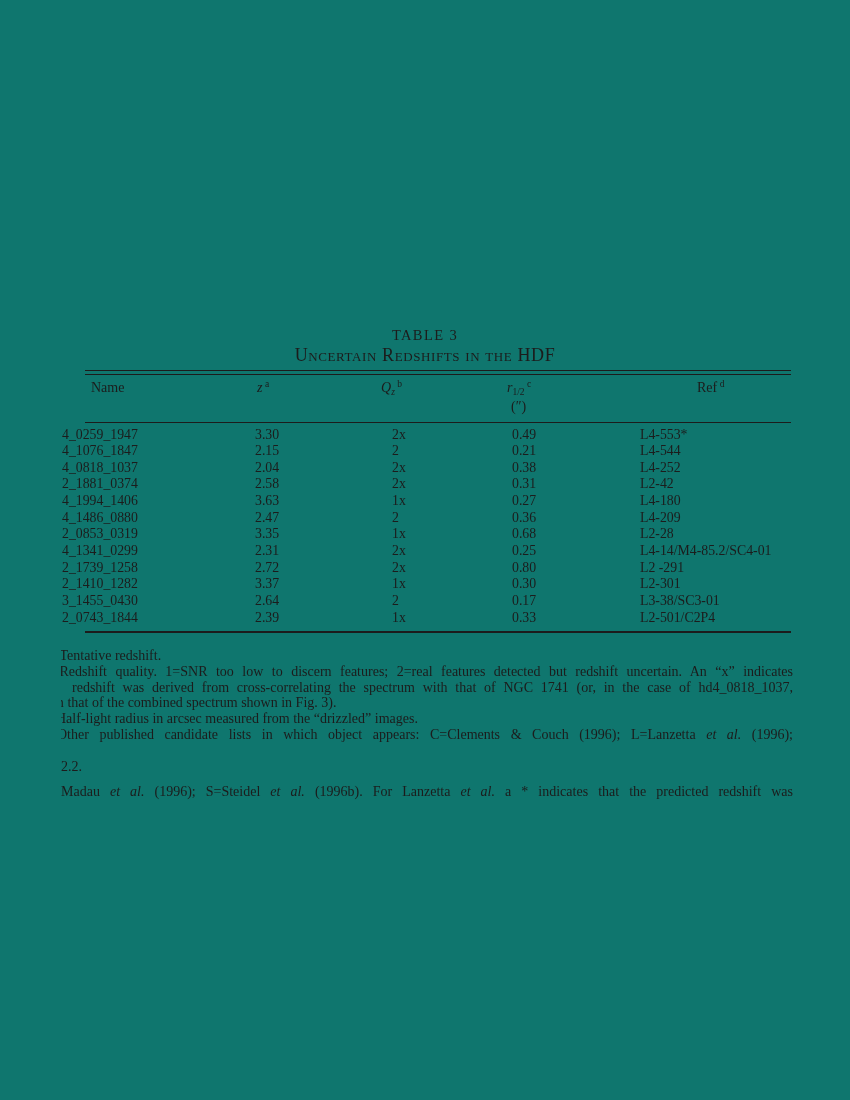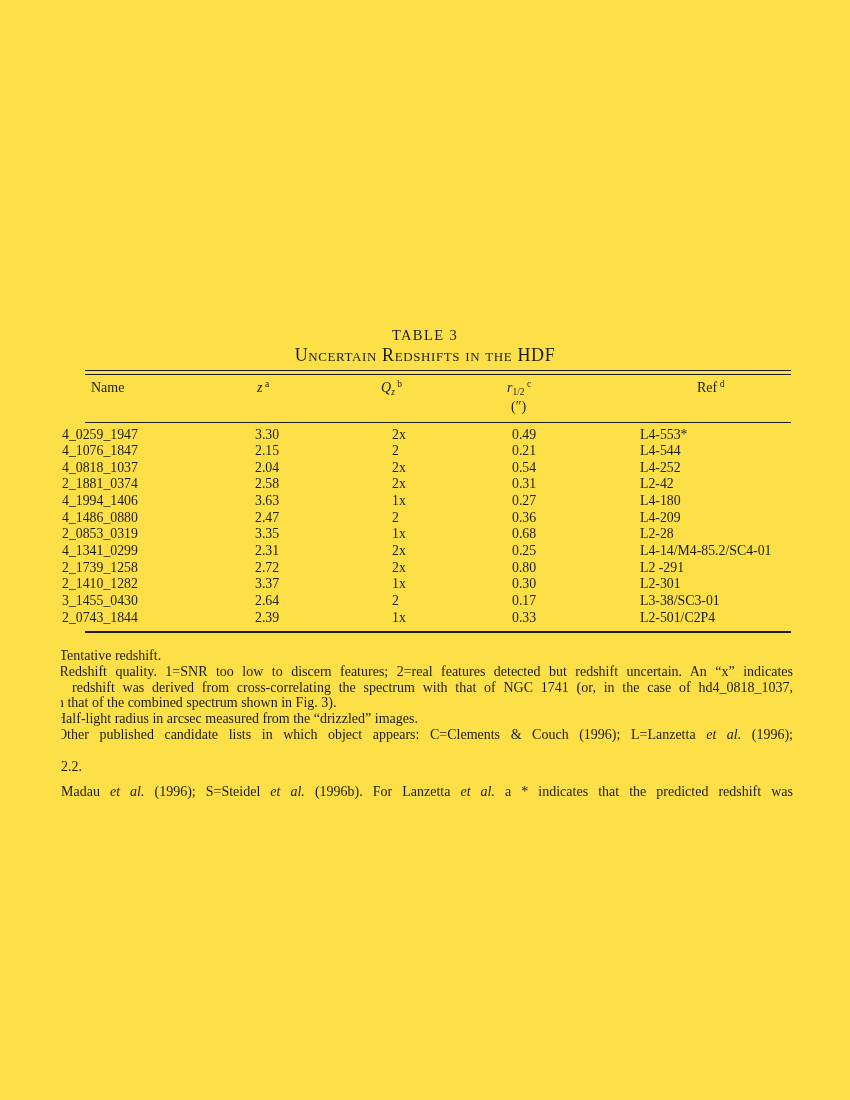--- a/index.html
+++ b/index.html
@@ -6,21 +6,21 @@
   body {
     width: 850px; height: 1100px;
     background: #ffffff;
     font-family: "Liberation Serif", serif;
     color: #1c1c1c;
   }
   .page {
     position: relative;
     width: 850px; height: 1100px;
     overflow: hidden;
-    background: #fde047;
+    background: #0f766e;
   }
   .tbl-title {
     position: absolute; top: 327px; left: 0; width: 850px;
     text-align: center;
     font-size: 14.5px; letter-spacing: 1.4px;
     white-space: pre;
   }
   .tbl-subtitle {
     position: absolute; top: 345px; left: 0; width: 850px;
     text-align: center;
@@ -105,21 +105,21 @@
     <span class="cell c-z">2.15</span>
     <span class="cell c-q">2</span>
     <span class="cell c-r">0.21</span>
     <span class="cell c-ref">L4-544</span>
   </div>
 
   <div class="trow" style="top: 459.8px;">
     <span class="cell c-name">4_0818_1037</span>
     <span class="cell c-z">2.04</span>
     <span class="cell c-q">2x</span>
-    <span class="cell c-r">0.54</span>
+    <span class="cell c-r">0.38</span>
     <span class="cell c-ref">L4-252</span>
   </div>
 
   <div class="trow" style="top: 476.45px; padding-left: 16px;">
     <span class="cell c-name">2_1881_0374</span>
     <span class="cell c-z">2.58</span>
     <span class="cell c-q">2x</span>
     <span class="cell c-r">0.31</span>
     <span class="cell c-ref">L2-42</span>
   </div>

